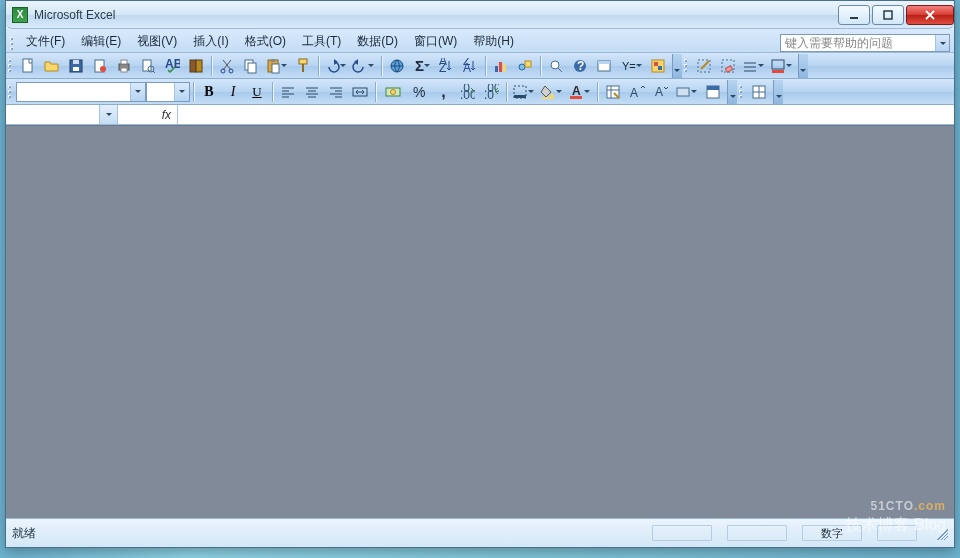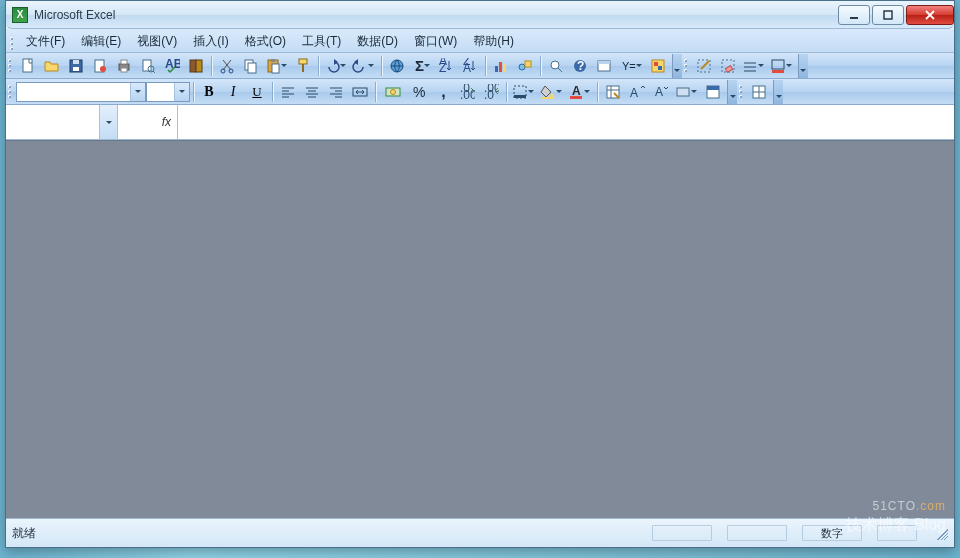--- a/index.html
+++ b/index.html
@@ -32,39 +32,39 @@
   .overflow-handle::after{ content:""; border:3px solid transparent; border-top-color:#2a4a6a; margin-bottom:3px;}
   .font-box, .size-box { height:20px; background:#fff; border:1px solid #7a9ac0; display:flex; align-items:center;}
   .font-box { width:130px; } .size-box { width:44px; }
   .font-box .dd, .size-box .dd { width:15px; height:18px; margin-left:auto; background:linear-gradient(#d9e9fb,#b7d4f1); border-left:1px solid #a6c2e0; display:flex;align-items:center;justify-content:center;}
   .ddarrow { border:3px solid transparent; border-top-color:#2a4a6a; margin-top:3px;}
   .txtbtn { font-size:11px; color:#1a2a3a; padding:0 4px; white-space:nowrap;}
   .tbtn.bold { font-weight:bold; font-family:"Times New Roman",serif; font-size:14px;}
   .tbtn.italic { font-style:italic; font-family:"Times New Roman",serif; font-size:14px;}
   .tbtn.underline { text-decoration:underline; font-family:"Times New Roman",serif; font-size:13px;}
   
-  .formulabar { height: 35px; background:#fff; border-bottom:1px solid #9cb9d6; display:flex; align-items:stretch;}
+  .formulabar { height: 20px; background:#fff; border-bottom:1px solid #9cb9d6; display:flex; align-items:stretch;}
   .name-box { width:112px; border-right:1px solid #a6c2e0; display:flex; align-items:center; background:#fff;}
   .name-box .dd { width:18px; height:100%; border-left:1px solid #a6c2e0; background:linear-gradient(#e4effb,#c4ddf5); display:flex; align-items:center; justify-content:center; margin-left:auto;}
   .fx-cell { width:60px; border-right:1px solid #a6c2e0; display:flex; align-items:center; justify-content:flex-end; padding-right:6px; color:#333; font-style:italic;}
   .formula-input { flex:1; background:#fff; }
   
   .workspace { flex:1; background:#808a99; border-top:1px solid #6a7a8c; }
   
   .statusbar { height: 29px; background: linear-gradient(#eaf4fc,#d4e7f7); border-top:1px solid #9cb9d6; display:flex; align-items:center; padding:0 6px; color:#1a2a3a;}
   .statusbar .status-left { }
   .statusbar .status-boxes { margin-left:auto; display:flex; align-items:center; gap:13px;}
   .status-cell { width:60px; height:16px; border:1px solid #b6cce3; border-radius:1px; margin-left:2px; display:flex; align-items:center; justify-content:center; font-size:11px;}
   .resize-grip { width:14px; height:14px; margin-left:4px; background:
      linear-gradient(135deg, transparent 60%, #7a9ac0 60%, #7a9ac0 65%, transparent 65%,
                      transparent 72%, #7a9ac0 72%, #7a9ac0 77%, transparent 77%,
                      transparent 84%, #7a9ac0 84%, #7a9ac0 89%, transparent 89%);}
   
   .watermark { position:absolute; right:14px; bottom:24px; color:rgba(255,255,255,.55); font-family:Arial,sans-serif; text-align:right; line-height:1.1; pointer-events:none;}
-  .watermark .big { font-size:28px; font-weight:normal; letter-spacing:1px;}
+  .watermark .big { font-size:28px; font-weight:bold; letter-spacing:1px;}
   .watermark .big .c { color: rgba(255,190,80,.7);}
   .watermark .sub { font-size:16px; }
 </style>
 </head>
 <body>
 
 <div class="window">
 
   <div class="titlebar">
     <div class="app-icon"></div>
@@ -95,20 +95,26 @@
       </div>
     <div class="menuitem">文件(F)</div>
     <div class="menuitem">编辑(E)</div>
     <div class="menuitem">视图(V)</div>
     <div class="menuitem">插入(I)</div>
     <div class="menuitem">格式(O)</div>
     <div class="menuitem">工具(T)</div>
     <div class="menuitem">数据(D)</div>
     <div class="menuitem">窗口(W)</div>
     <div class="menuitem">帮助(H)</div>
+    <div class="help-search">
+      <span>键入需要帮助的问题</span>
+      <span class="dd">
+          <span class="ddarrow"></span>
+        </span>
+    </div>
   </div>
 
   <div class="toolbar">
     <div class="gripper">
         <span></span>
         <span></span>
         <span></span>
       </div>
     <div class="tbtn">
         <svg viewBox="0 0 16 16">

